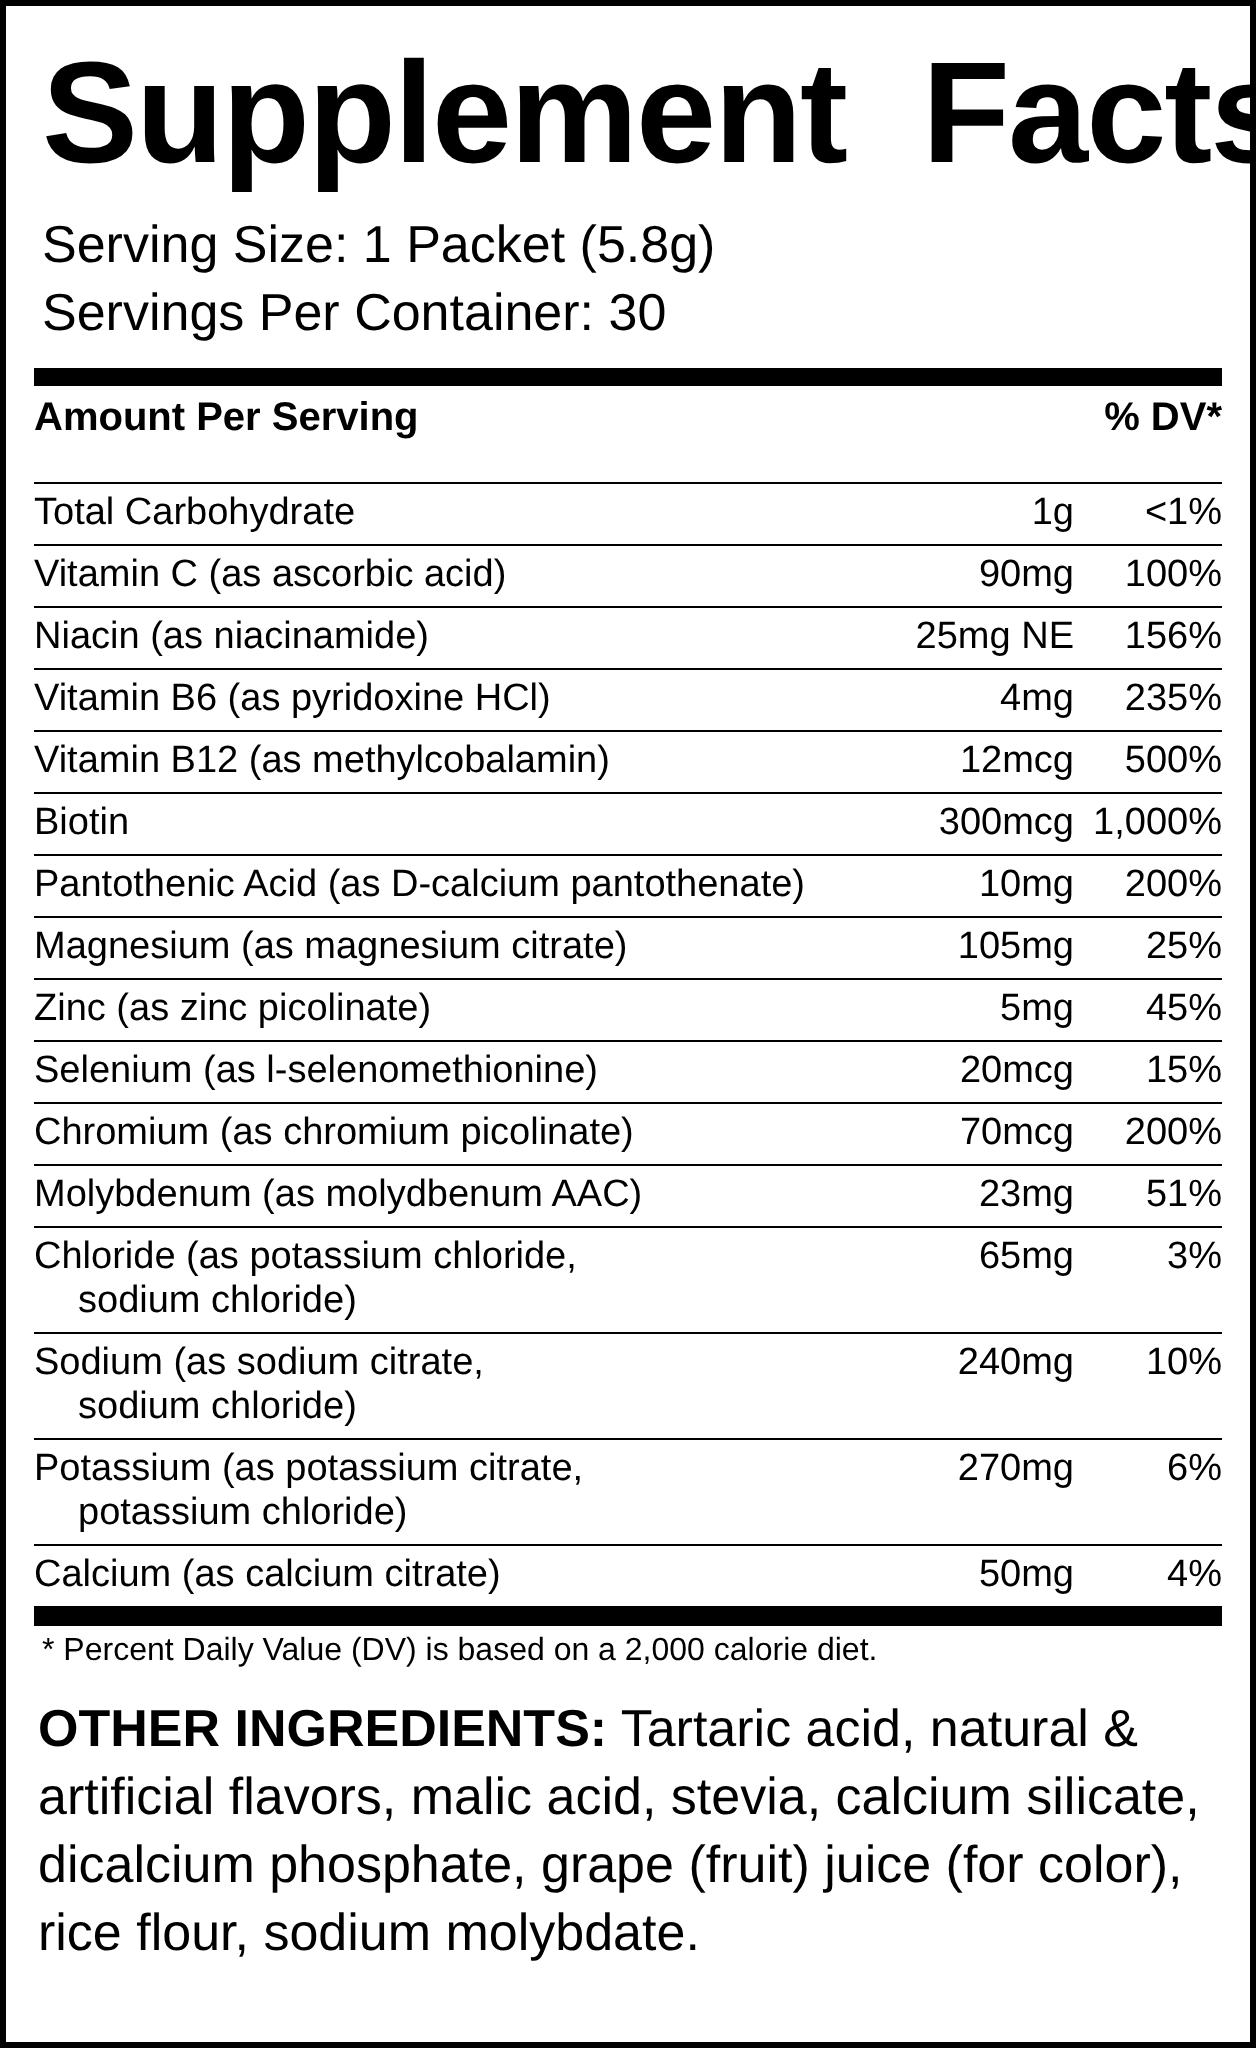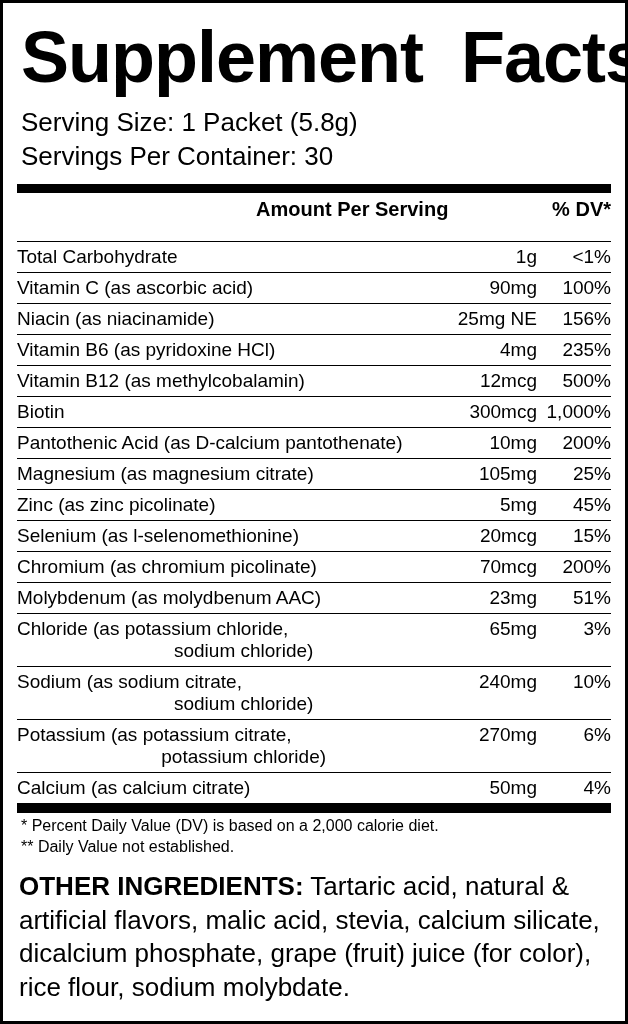--- a/index.html
+++ b/index.html
@@ -66,32 +66,30 @@
     text-align: right;
     white-space: nowrap;
     width: 74px;
     padding-right: 4px;
   }
   tr.hdr td {
     font-weight: bold;
     font-size: 20px;
     padding-top: 5px;
     padding-bottom: 20px;
-    text-align: right;
   }
   tr.sep td {
     border-top: 1.5px solid #000;
   }
   tr.hdr-sep td {
     border-top: 3px solid #000;
   }
   .cont {
     padding-left: 22px;
     display: block;
-    text-align: center;
   }
   .footnotes {
     font-size: 16px;
     line-height: 1.35;
     margin: 2px 0 0 4px;
   }
   .ingredients {
     font-size: 26px;
     line-height: 1.3;
     margin: 12px 0 0 2px;
@@ -227,20 +225,19 @@
         <td class="amt">50mg</td>
         <td class="dv">4%</td>
       </tr>
     </tbody>
   </table>
 
   <div class="rule-bottom"></div>
 
   <div class="footnotes">
     <div>* Percent Daily Value (DV) is based on a 2,000 calorie diet.</div>
-    <div>** Daily Value not established.</div>
   </div>
 
   <div class="ingredients">
     <b>OTHER INGREDIENTS:</b><span> Tartaric acid, natural &amp; artificial flavors, malic acid, stevia, calcium silicate, dicalcium phosphate, grape (fruit) juice (for color), rice flour, sodium molybdate.</span>
   </div>
 
 </div>
 
 </body></html>

